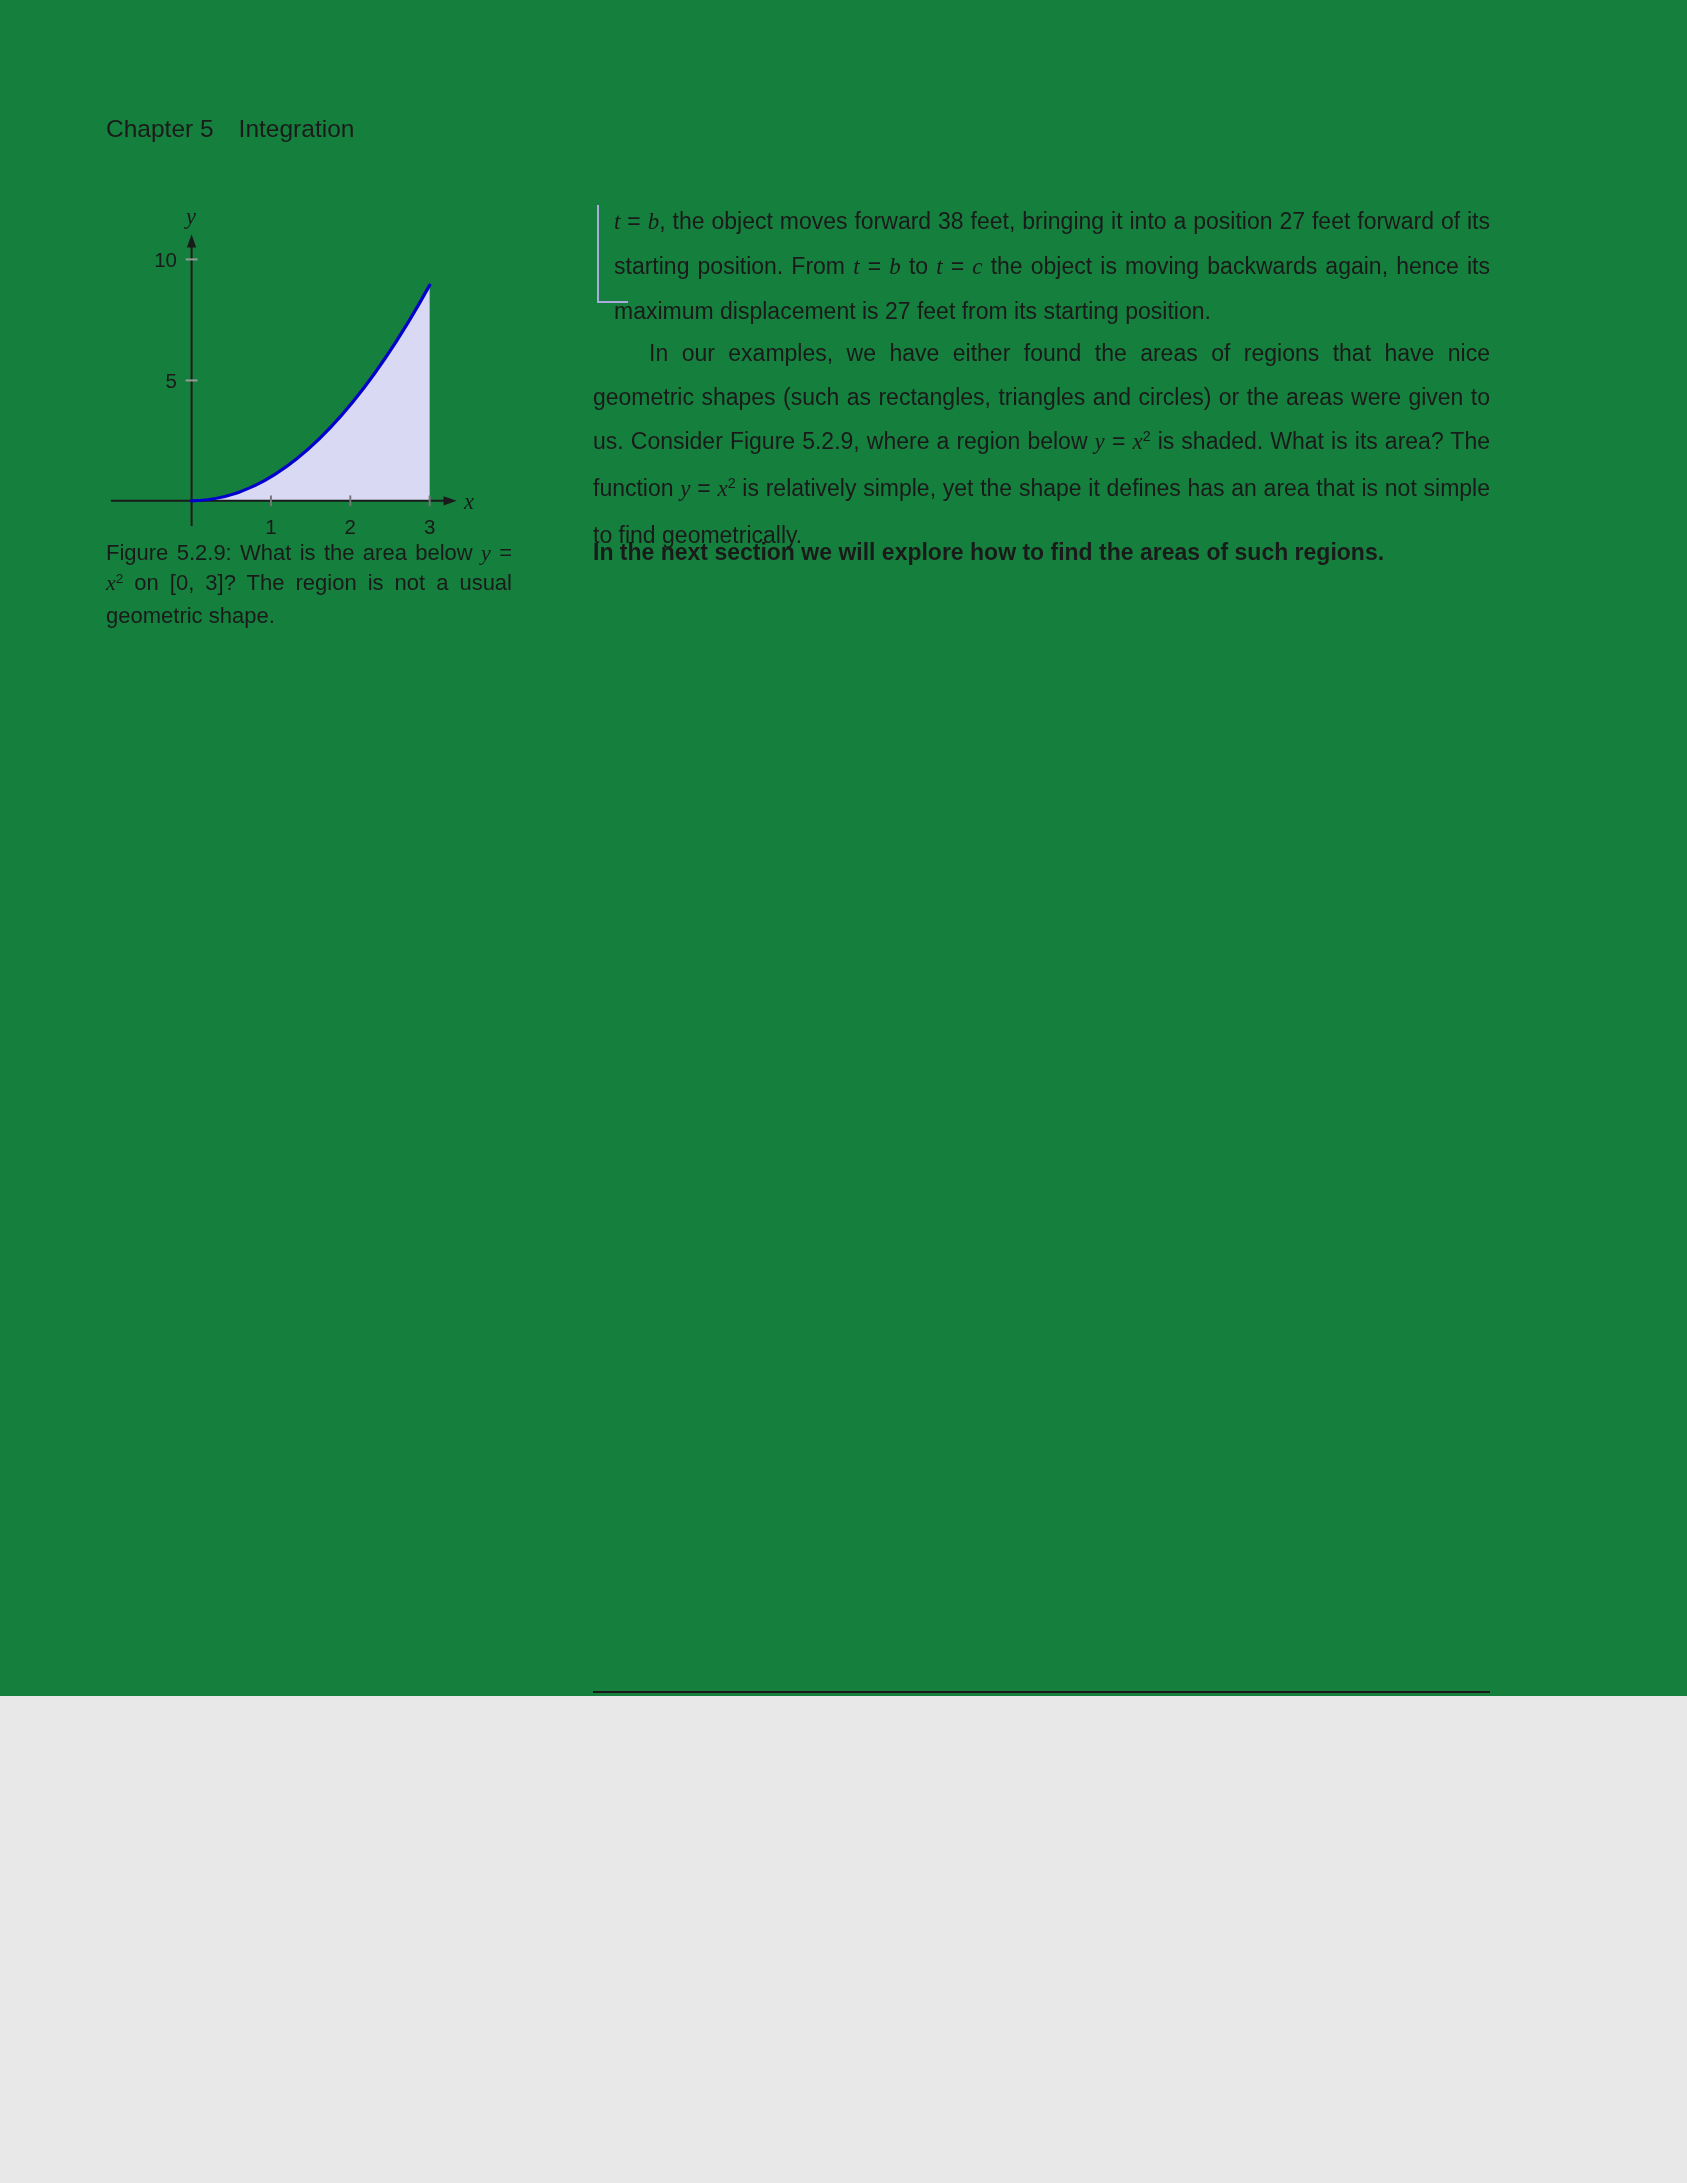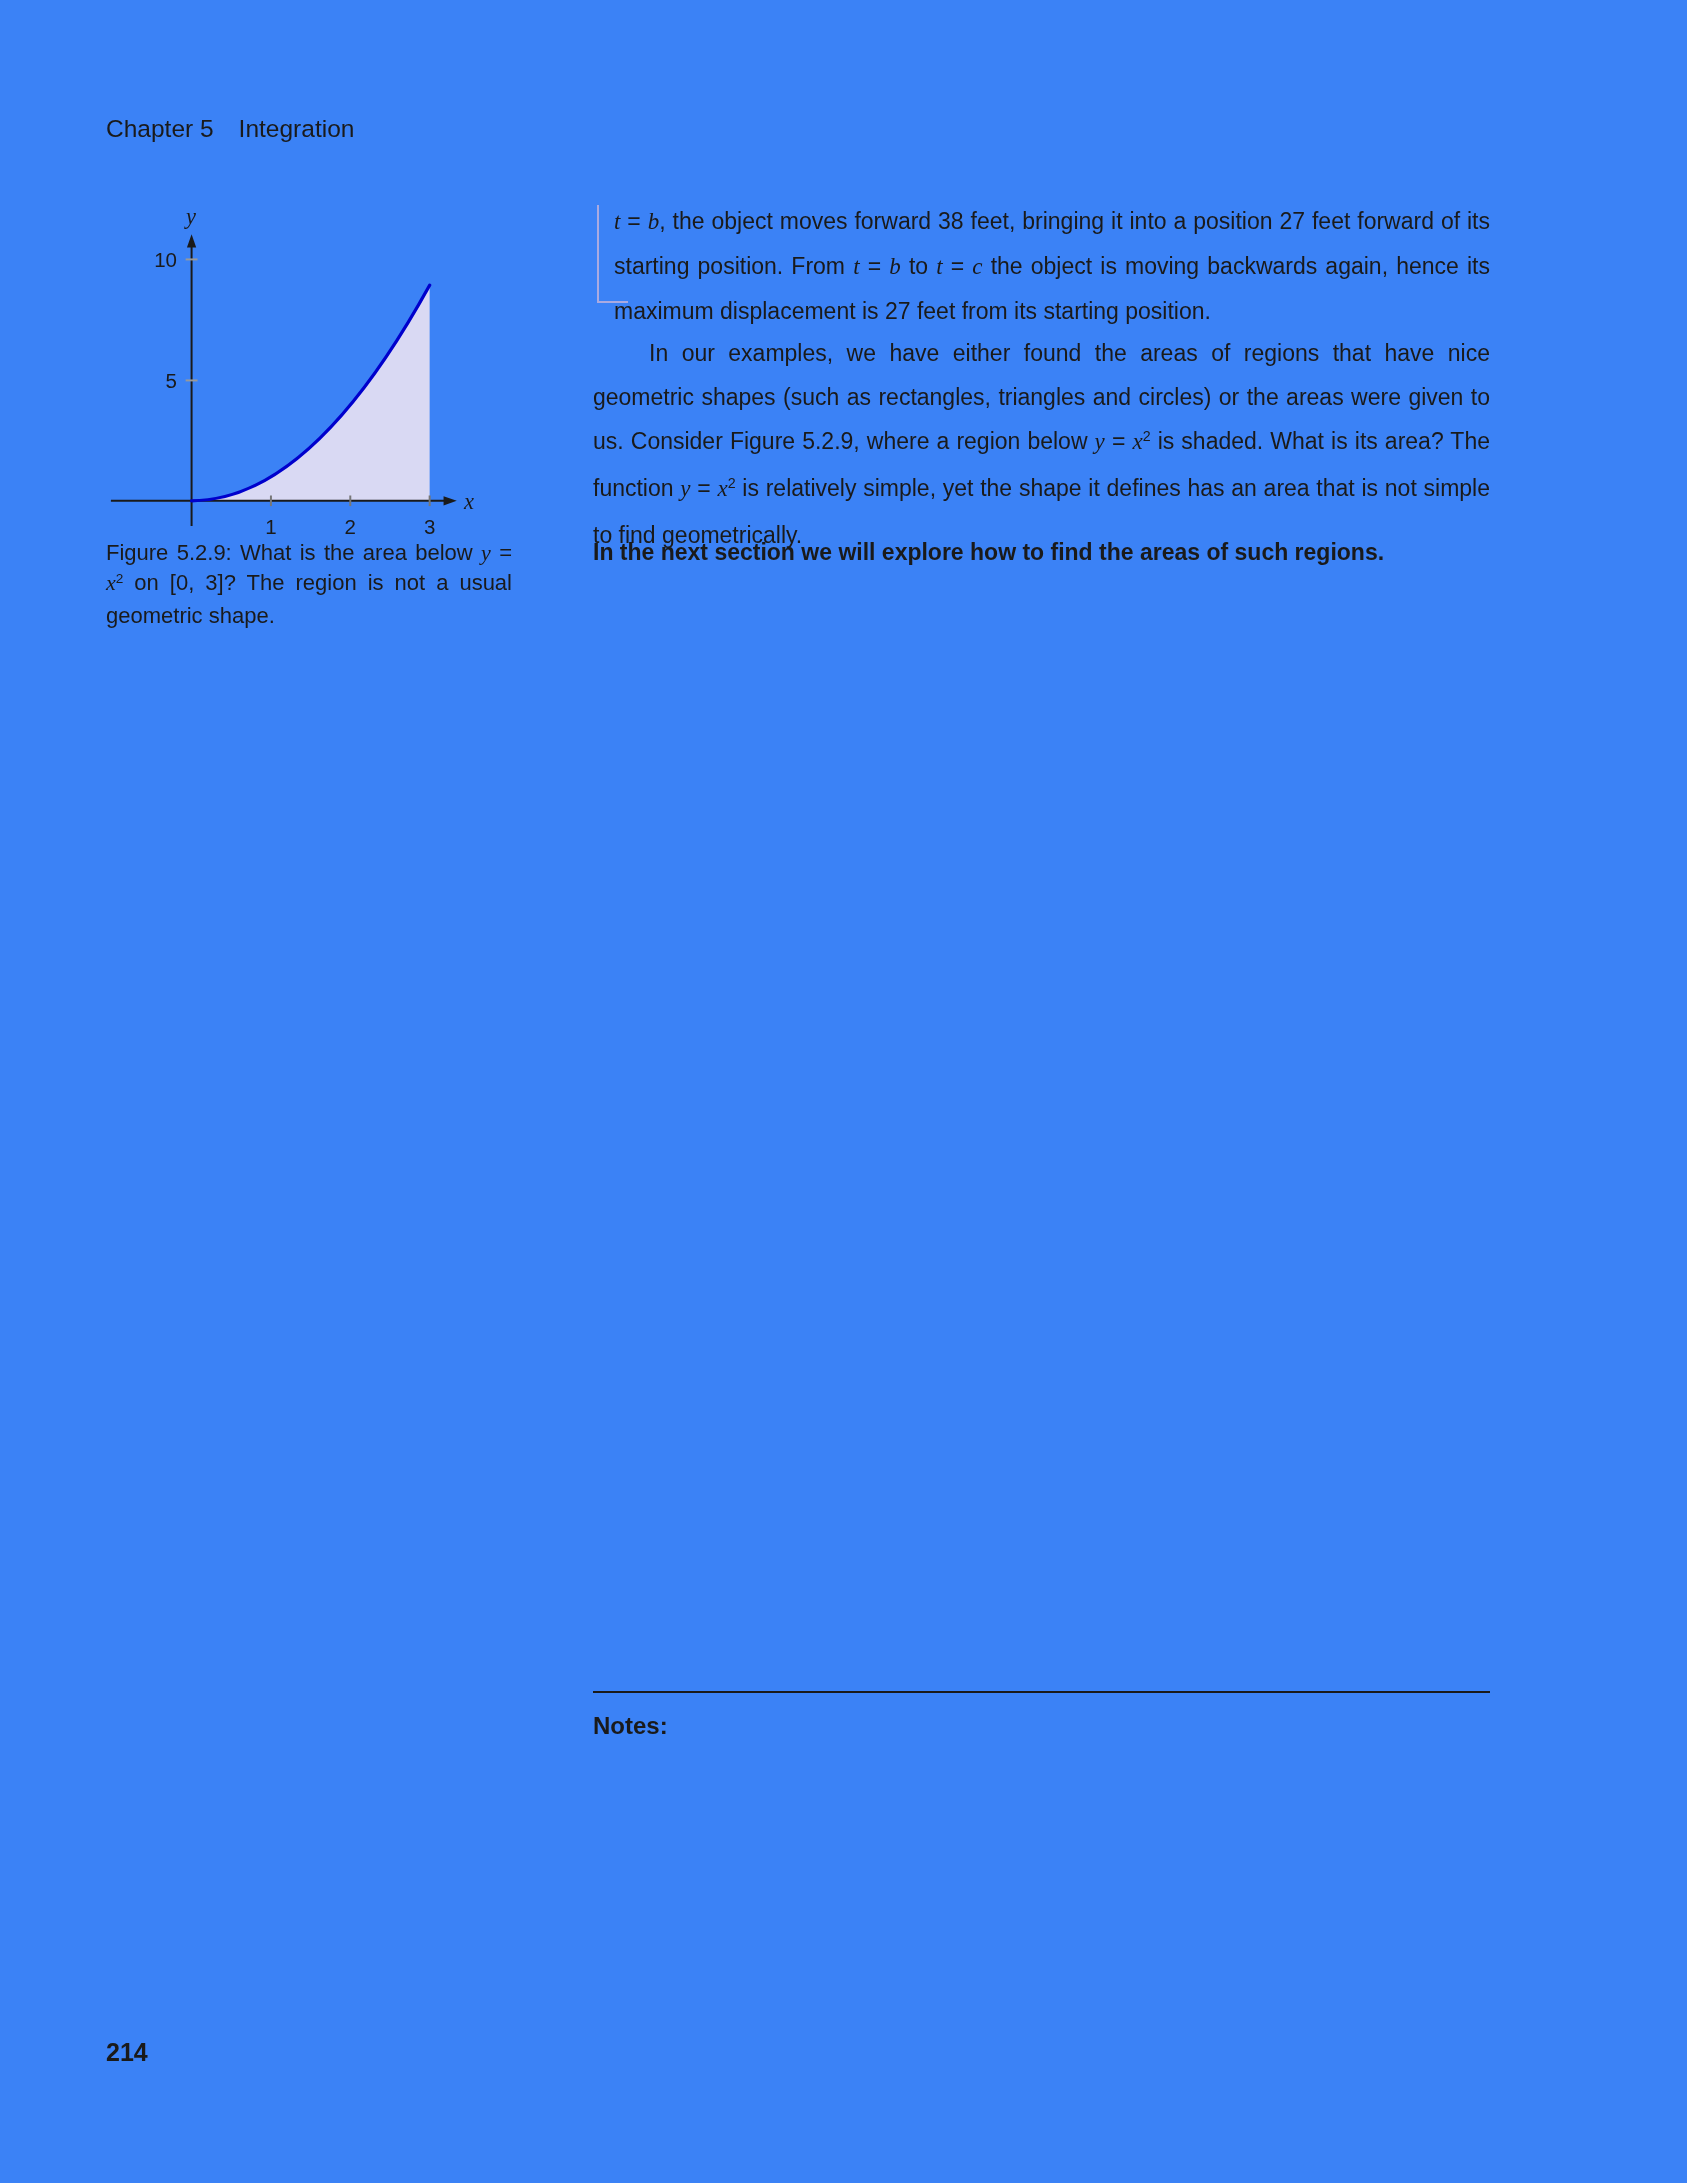--- a/index.html
+++ b/index.html
@@ -1,20 +1,20 @@
 <!DOCTYPE html>
 <html lang="en" style="font-size:10.6px"><head>
 <meta charset="utf-8">
 <title>Chapter 5 Integration — p. 214</title>
 <style>
   html,body{margin:0;padding:0;background:#e8e8e8;}
   .page{
     position:relative;
-    width:1687px;height:2183px;
-    background:#3b82f6;
+    width:1687px;height:1696px;
+    background:#15803d;
     font-family:"Liberation Sans",sans-serif;
     color:#1a1a1a;
     overflow:hidden;
   }
   .running-head{
     position:absolute;left:106px;top:115px;
     font-size:24.5px;line-height:28px;
     display:flex;gap:25px;
   }
   .body-text{

